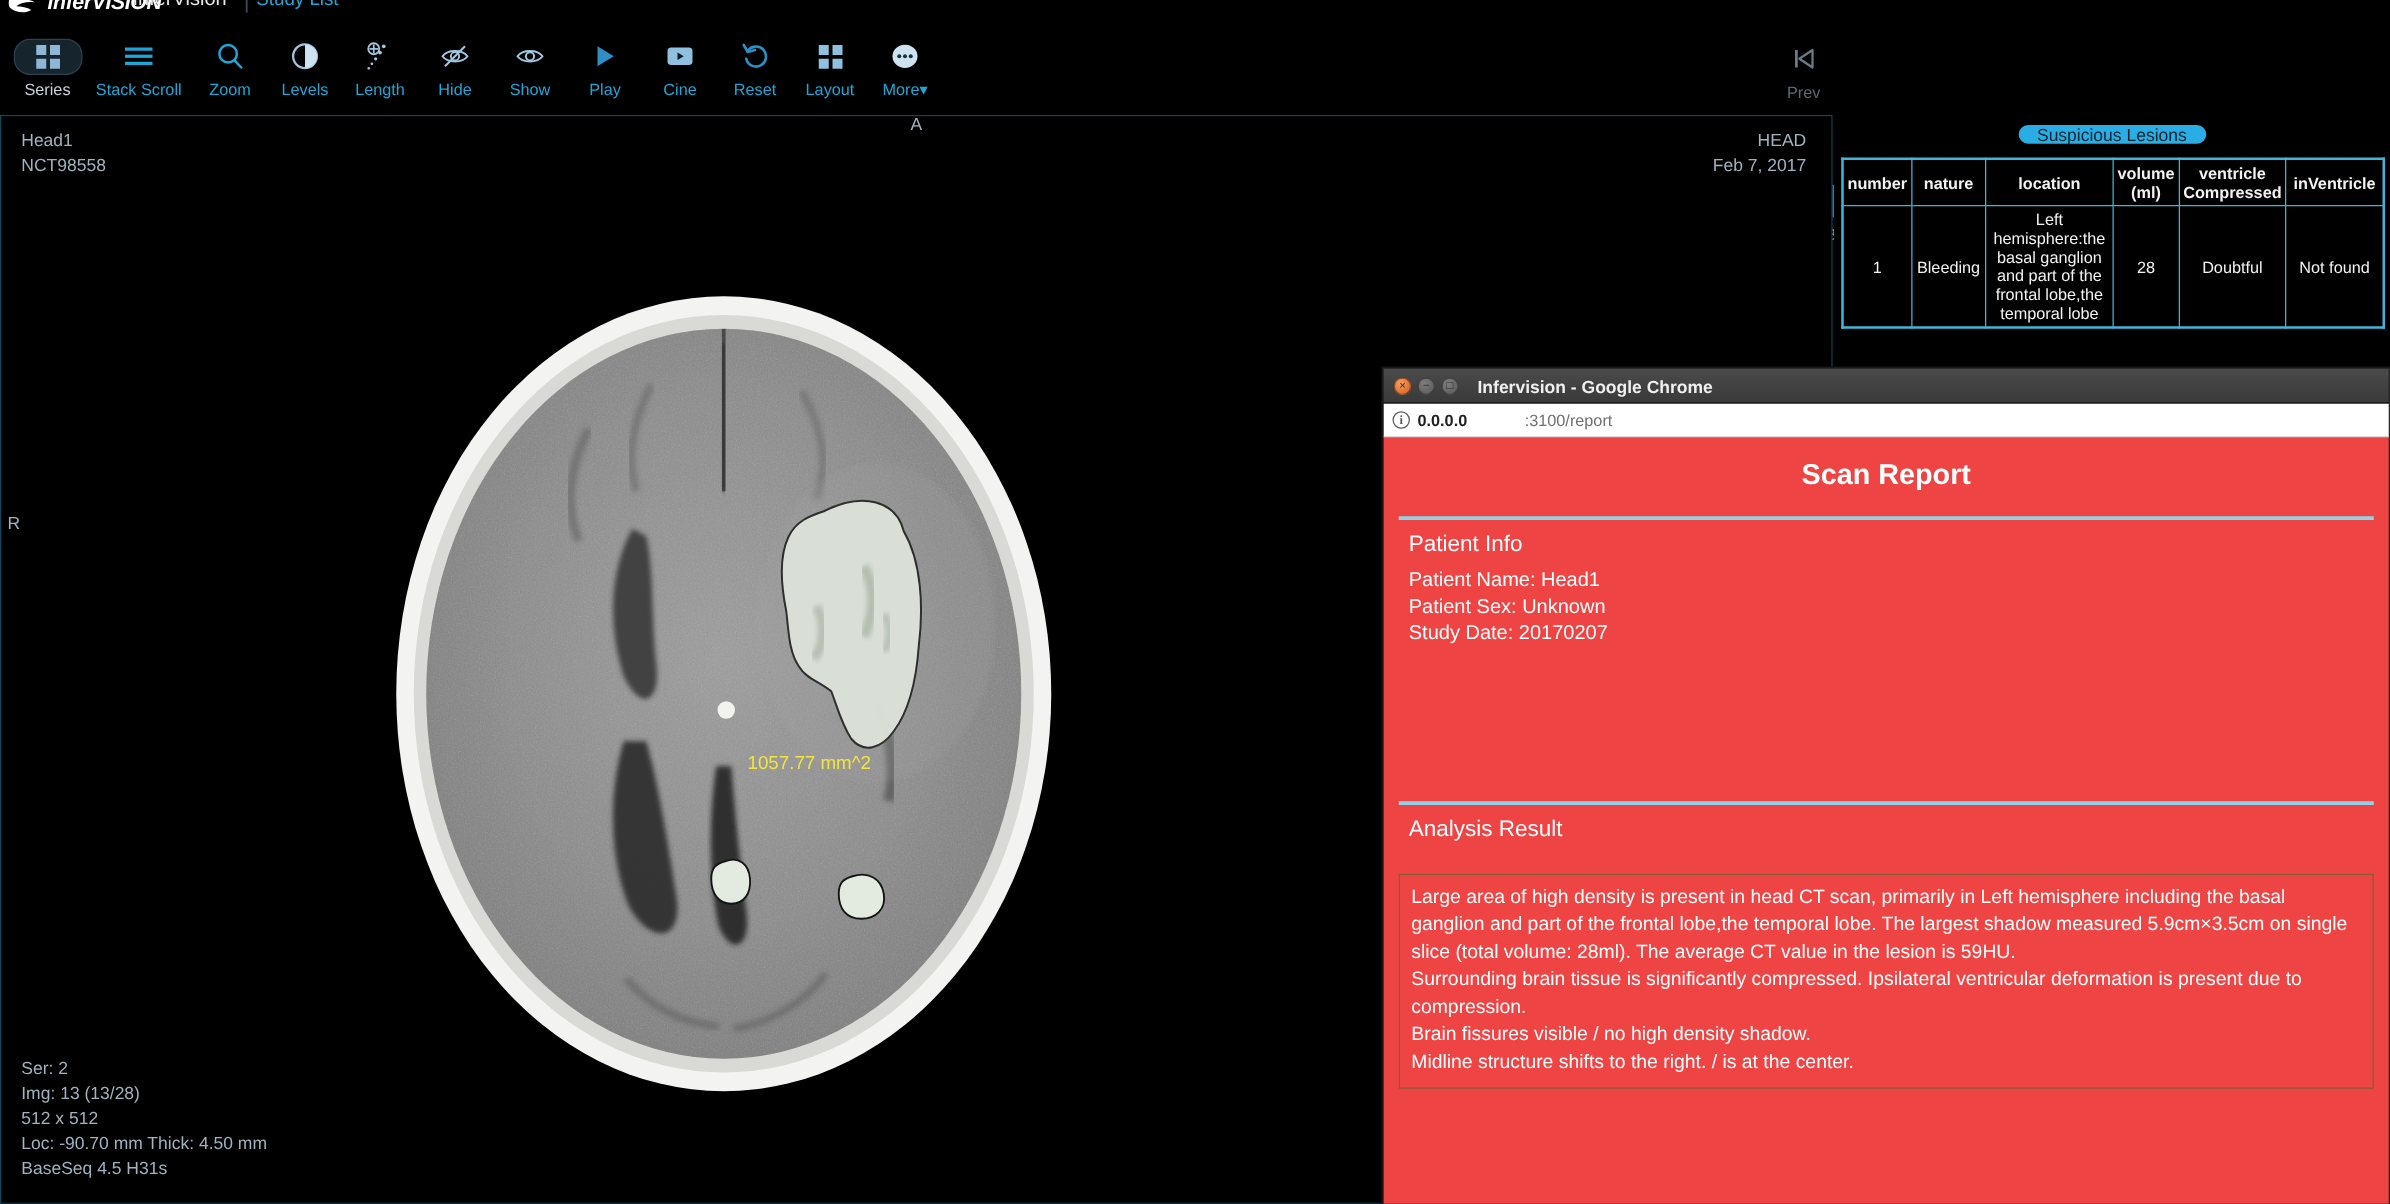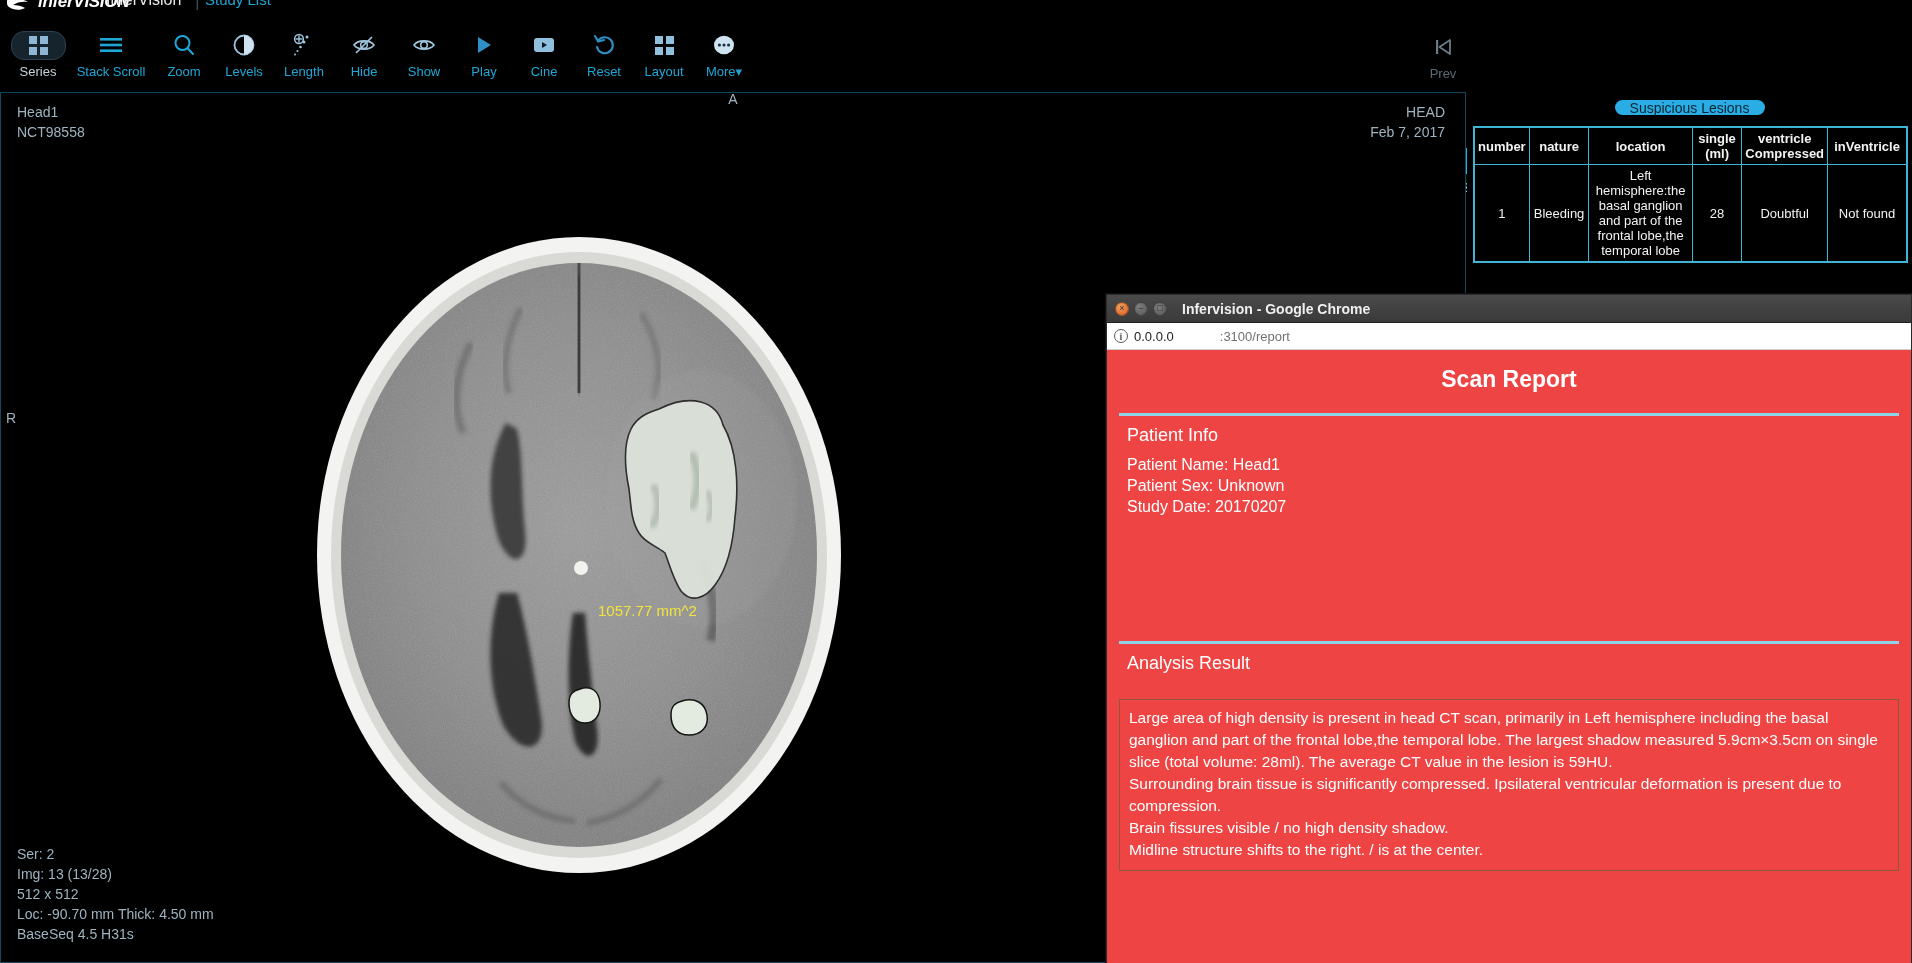--- a/index.html
+++ b/index.html
@@ -136,21 +136,21 @@
   }
   .chrome-urlbar {
     height: 27px; background: #fff; display: flex; align-items: center;
     padding-left: 7px; gap: 6px; border-bottom: 1px solid #cfcfcf;
   }
   .info-icon {
     width: 14px; height: 14px; border: 1.4px solid #5a5a5a; border-radius: 50%;
     display: flex; align-items: center; justify-content: center;
     font-size: 10px; color: #5a5a5a; font-weight: bold; font-family: "Liberation Serif", serif;
   }
-  .url-host { color: #202020; font-size: 13px; font-weight: normal; }
+  .url-host { color: #202020; font-size: 13px; font-weight: bold; }
   .url-path { color: #707070; font-size: 13px; margin-left: 40px; }
 
   .report-body {
     background: #ef4444; height: 768px; padding: 0 12px; position: relative; overflow: hidden;
   }
   .report-title {
     text-align: center; color: #fff; font-size: 23px; font-weight: bold;
     padding: 16px 0 14px;
   }
   .sec-rule { height: 3px; background: #8fd3e8; margin: 6px 0 0; }
@@ -475,21 +475,21 @@
   <div class="sidepanel">
     <div class="lesions-chip">Suspicious Lesions</div>
 
     <table class="lesion-table">
       <thead>
         <tr>
           <th class="c-num">number</th>
           <th class="c-nat">nature</th>
           <th class="c-loc">location</th>
           <th class="c-vol">
-            <span>single</span><br>
+            <span>volume</span><br>
             <span>(ml)</span>
           </th>
           <th class="c-vent">
             <span>ventricle</span><br>
             <span>Compressed</span>
           </th>
           <th class="c-inv">inVentricle</th>
         </tr>
       </thead>
       <tbody>

